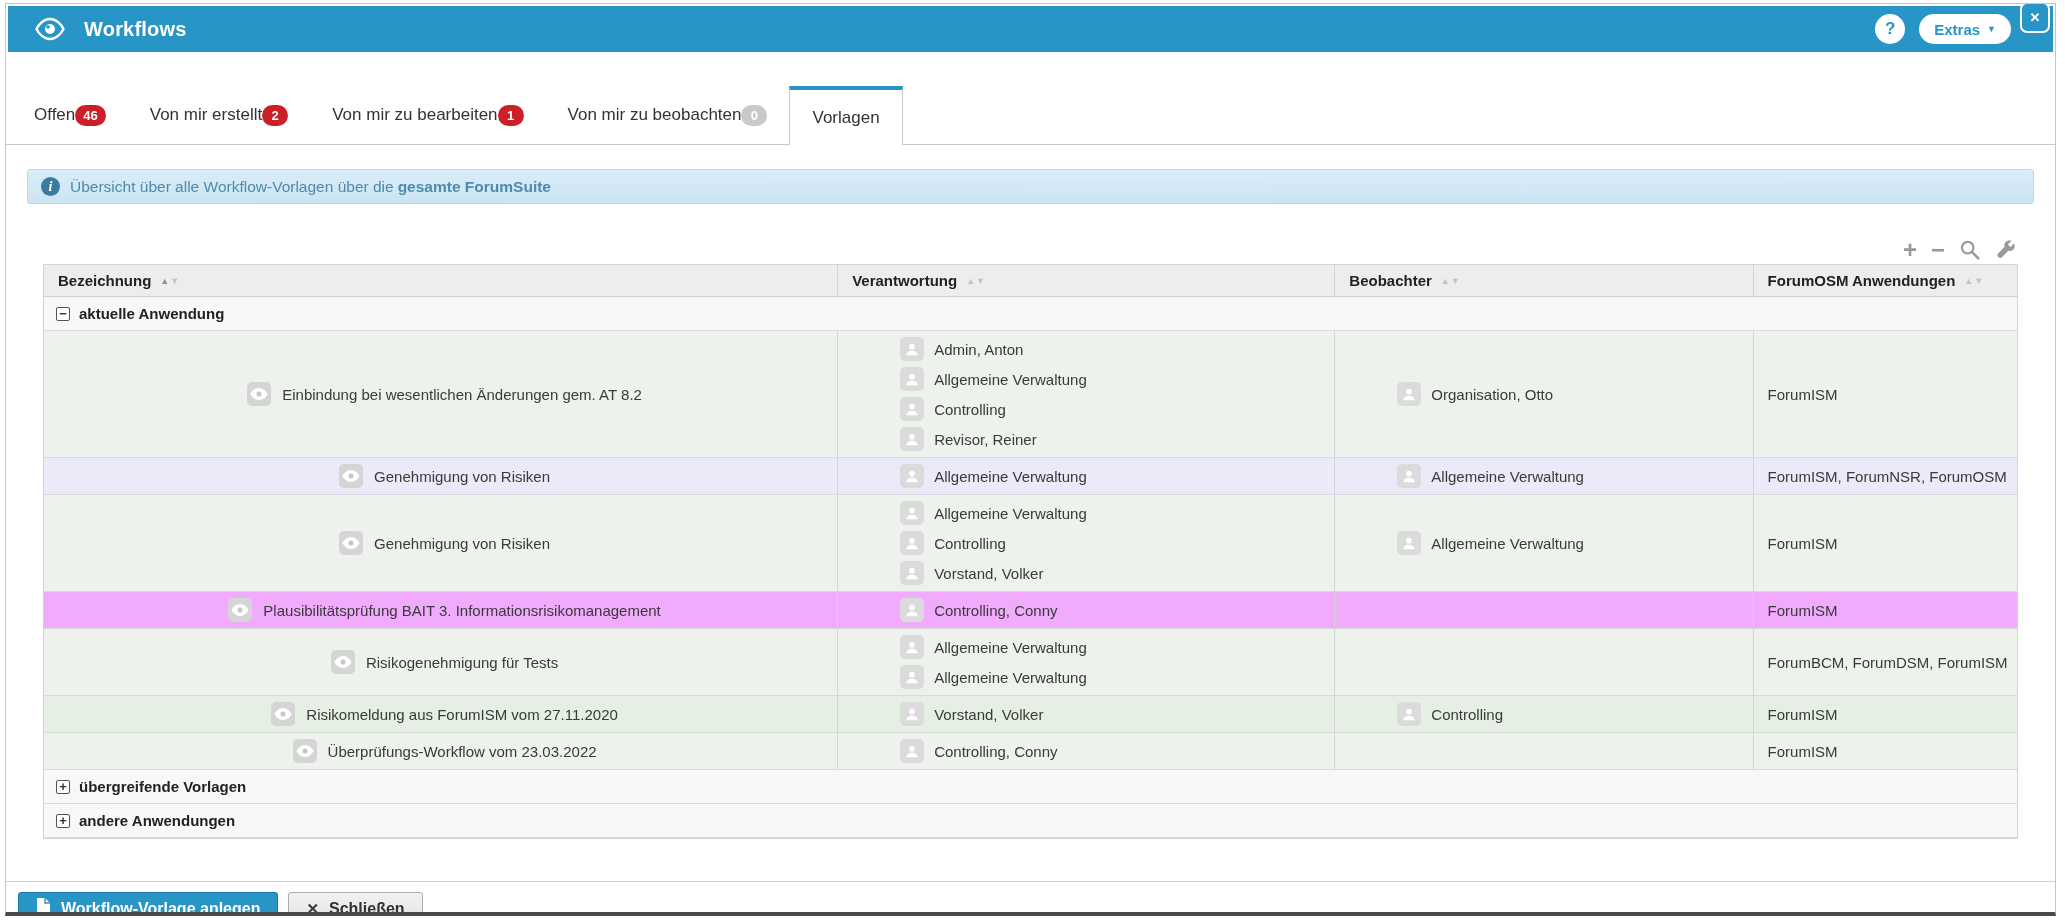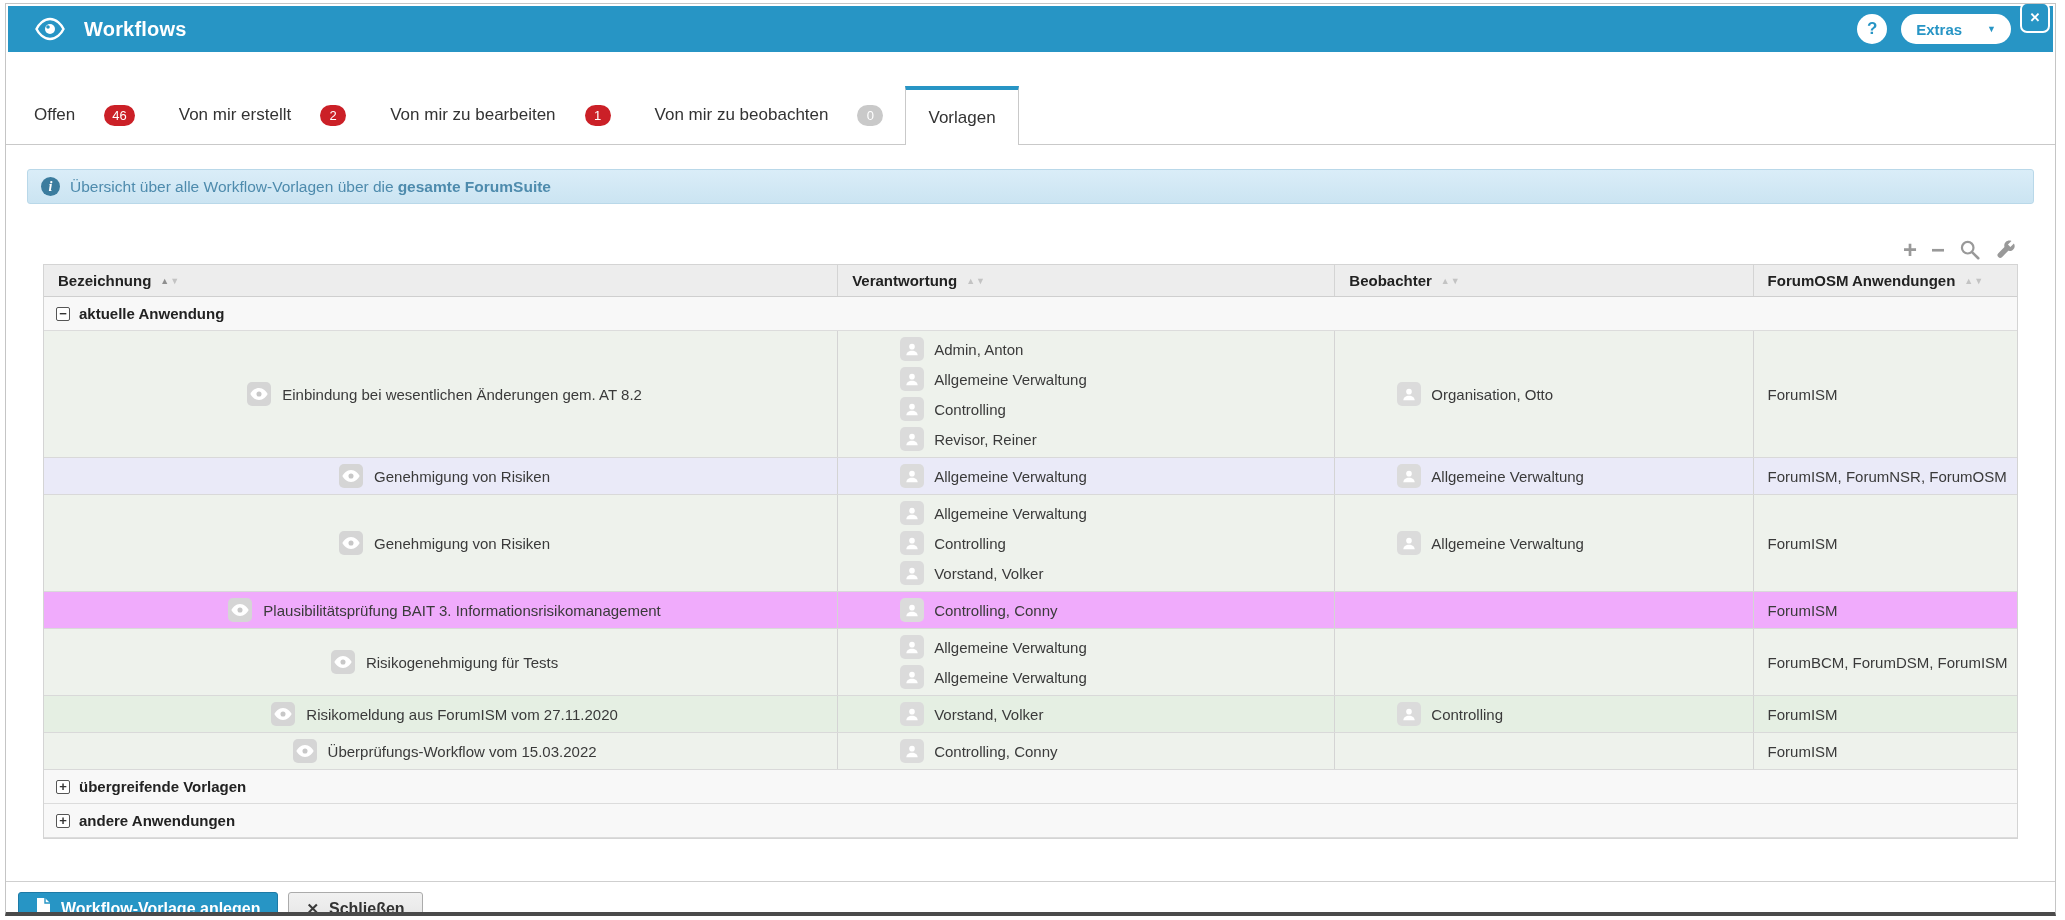--- a/index.html
+++ b/index.html
@@ -13,36 +13,36 @@
   .titlebar { height: 46px; margin: 2px; background: #2795c5; display: flex; align-items: center;
     padding: 0 16px 0 26px; position: relative; }
   .titlebar .eye-logo { display: inline-flex; margin-right: 18px; }
   .titlebar .title { color: #fff; font-size: 20px; font-weight: bold; letter-spacing: .2px; }
   .titlebar-right { margin-left: auto; display: flex; align-items: center; gap: 14px; padding-right: 26px; }
   .help-btn { width: 30px; height: 30px; border-radius: 50%; background: #fff; border: none;
     color: #2795c5; font-weight: bold; font-size: 17px; font-family: inherit; cursor: pointer;
     display: flex; align-items: center; justify-content: center; }
   .extras-btn { height: 30px; border-radius: 16px; background: #fff; border: none; color: #2795c5;
     font-weight: bold; font-size: 15px; font-family: inherit; padding: 0 15px; cursor: pointer;
-    display: flex; align-items: center; gap: 25px; }
+    display: flex; align-items: center; gap: 7px; }
   .extras-btn .caret { font-size: 9px; }
   .win-close { position: absolute; top: -2px; right: 5px; width: 30px; height: 31px;
     background: #2795c5; border: 2px solid #fff; border-radius: 7px; color: #fff;
     font-size: 13px; font-weight: bold; cursor: pointer; z-index: 10;
     display: flex; align-items: center; justify-content: center; font-family: inherit; }
 
   
   .tabbar { margin-top: 34px; height: 59px; border-bottom: 1px solid #c9c9c9;
     display: flex; align-items: stretch; padding-left: 6px; }
-  .tab { display: flex; align-items: center; gap: 29px; padding: 0 22px; font-size: 17px;
+  .tab { display: flex; align-items: center; gap: 0; padding: 0 22px; font-size: 17px;
     color: #333; cursor: pointer; }
   .tab.active { background: #fff; border: 1px solid #c9c9c9; border-top: 4px solid #2795c5;
     border-bottom: 0; margin-bottom: -1px; }
   .badge { min-width: 26px; height: 21px; border-radius: 11px; padding: 0 8px; color: #fff;
-    font-size: 13px; font-weight: normal; display: inline-flex; align-items: center; justify-content: center; }
+    font-size: 13px; font-weight: bold; display: inline-flex; align-items: center; justify-content: center; }
   .badge-red { background: #cb2027; }
   .badge-gray { background: #c9c9c9; }
 
   
   .content { padding: 24px 21px 0 21px; }
 
   .info-banner { height: 35px; display: flex; align-items: center; gap: 10px; padding: 0 13px;
     border-radius: 3px; border: 1px solid #b9d8e9;
     background: linear-gradient(#daedf8, #cbe4f2); color: #4e8bad; font-size: 15.5px; }
   .info-icon { width: 19px; height: 19px; border-radius: 50%; background: #3b7c9e; color: #fff;
@@ -460,21 +460,21 @@
     </div>
   </div>
           <div class="trow" style="background: rgb(238, 242, 236);">
     <div class="cell c-bez">
       <span class="icon-badge">
         <svg width="18" height="14" viewBox="0 0 24 16">
           <path d="M12 0C6.5 0 2.2 4.4.5 8c1.7 3.6 6 8 11.5 8s9.8-4.4 11.5-8C21.8 4.4 17.5 0 12 0z" fill="#fff"></path>
           <circle cx="12" cy="8" r="3.4" fill="#c7c7c7"></circle>
         </svg>
       </span>
-      <span class="bez-text">Überprüfungs-Workflow vom 15.03.2022</span>
+      <span class="bez-text">Überprüfungs-Workflow vom 23.03.2022</span>
     </div>
     <div class="cell c-ver">
               <div class="person">
     <span class="icon-badge">
       <svg width="16" height="16" viewBox="0 0 24 24">
                     <circle cx="12" cy="8.5" r="4.2" fill="#fff"></circle>
                     <path d="M3.5 21.5c0-4.6 3.8-7 8.5-7s8.5 2.4 8.5 7z" fill="#fff"></path>
                   </svg>
     </span>
     <span class="person-name">Controlling, Conny</span>

